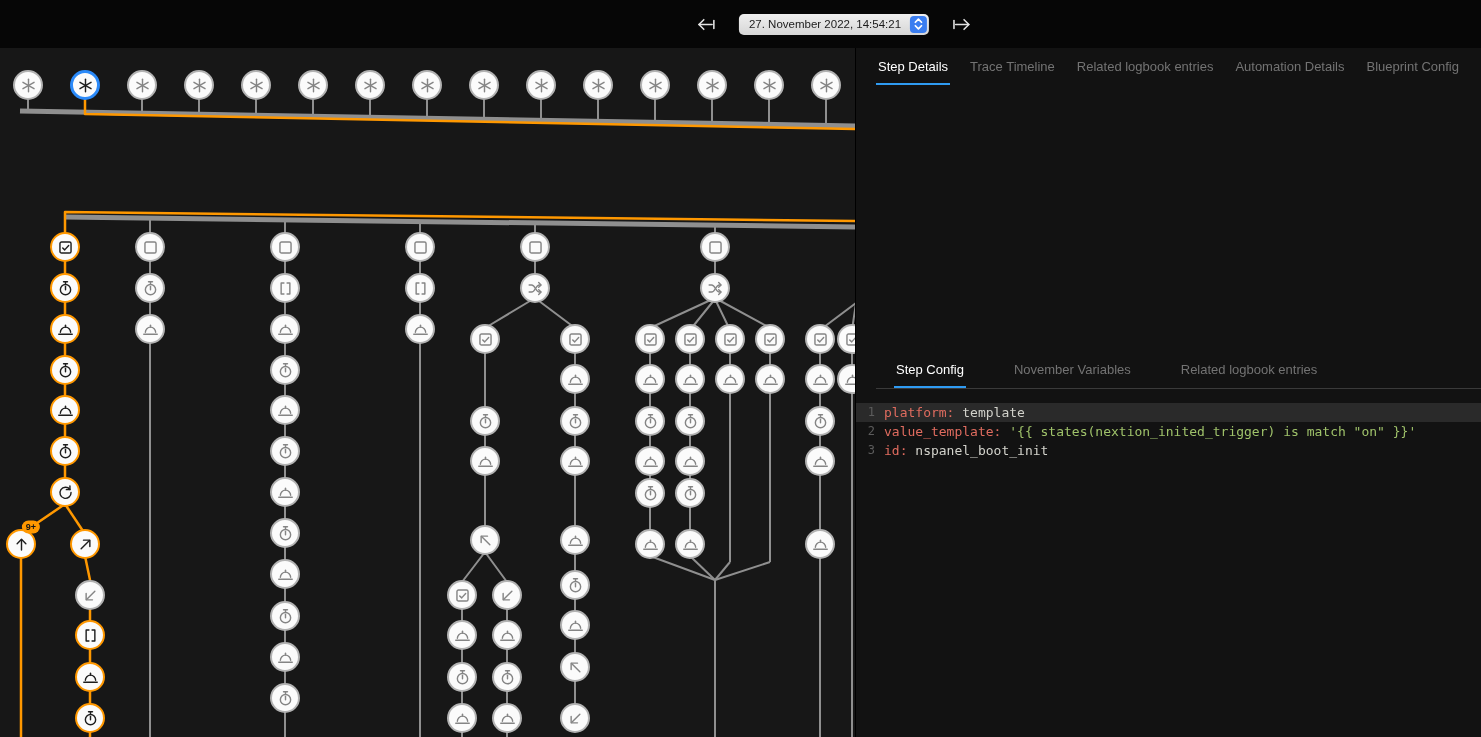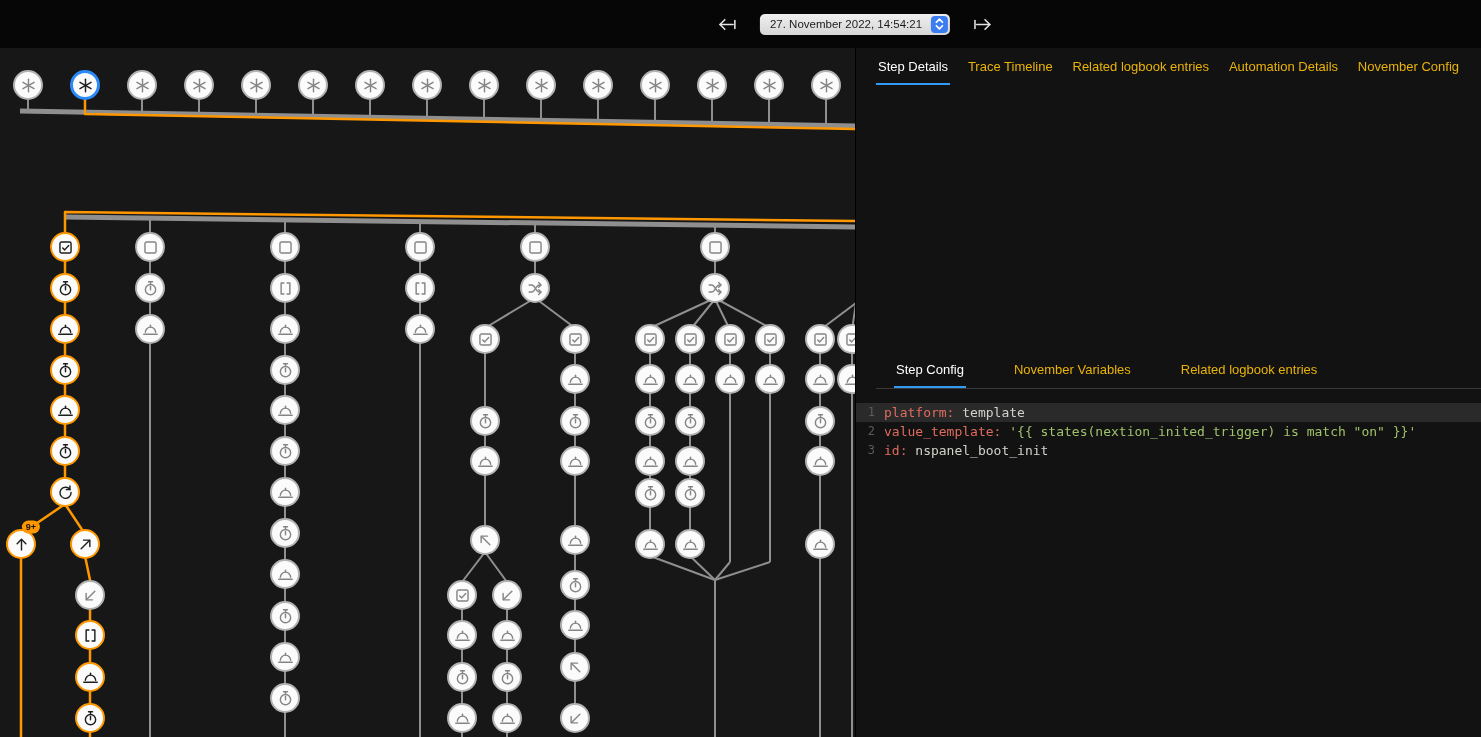--- a/index.html
+++ b/index.html
@@ -14,36 +14,36 @@
           border:2px solid #b2b2b2; color:#858585; display:flex; align-items:center; justify-content:center;
           transform:translate(-50%,-50%); cursor:pointer; z-index:2; }
   .node svg { display:block; }
   .node.active { border:2.5px solid var(--orange,#ff9800); color:#1e1e1e; }
   .node.selected { border:3px solid var(--blue,#2b8af9); color:#1e1e1e; }
   .badge { position:absolute; transform:translate(-50%,-50%); background:var(--orange,#ff9800); color:#151515;
            font-size:9px; font-weight:bold; padding:1px 4px; border-radius:7px; line-height:11px; z-index:3; }
 
   
   #header { position:absolute; top:0; left:0; width:100%; height:48px; background:#060606; z-index:10; }
-  #header-controls { position:absolute; left:855px; top:0; height:48px; transform:translateX(-50%);
+  #header-controls { position:absolute; left:834px; top:0; height:48px; transform:translateX(-50%);
                      display:flex; align-items:center; gap:22px; }
   .nav-arrow { color:#e3e3e3; cursor:pointer; display:flex; align-items:center; }
   #run-select { display:flex; align-items:center; background:linear-gradient(#efefef,#d6d6d6);
                 border-radius:5px; height:21px; padding:0 2px 0 10px; gap:9px; cursor:pointer; }
   #run-select .value { font-size:11.5px; color:#1b1b1b; white-space:nowrap; }
   .stepper { width:17px; height:17px; border-radius:4px; background:var(--stepper,#3a7df0);
              display:flex; align-items:center; justify-content:center; }
 
   
   #right-panel { position:absolute; left:855px; top:48px; width:628px; height:689px;
                  background:#121212; z-index:5; border-left:1px solid #000; }
   .tabs { display:flex; }
   #top-tabs { justify-content:space-between; padding:11px 22px 0 20px; }
   #bottom-tabs { gap:46px; padding:9px 0 0 18px; border-bottom:1px solid #3a3a3a;margin-left:20px; }
-  .tab { font-size:13px; color:#eab308; padding:0 2px 9px; border-bottom:2px solid transparent;
+  .tab { font-size:13px; color:#737373; padding:0 2px 9px; border-bottom:2px solid transparent;
          cursor:pointer; white-space:nowrap; }
   .tab.selected { color:#fff; border-bottom-color:var(--accent,#2f9bf2); }
   #executed { margin:17px 16px; font-size:14.5px; color:#ececec; }
   #panel-top { height:305px; }
 
   
   #code { margin-top:14px; font-family:"DejaVu Sans Mono", monospace; font-size:13px; }
   .code-line { display:flex; height:19px; line-height:19px; white-space:pre; }
   .code-line.active { background:#2a2a2a; }
   .gutter { width:28px; text-align:right; padding-right:9px; color:#5c5c5c; font-size:12px; flex:none; }
@@ -785,21 +785,21 @@
     </div>
   </div>
 
   <div id="right-panel">
     <div id="panel-top">
       <nav class="tabs" id="top-tabs">
           <div class="tab selected">Step Details</div>
           <div class="tab">Trace Timeline</div>
           <div class="tab">Related logbook entries</div>
           <div class="tab">Automation Details</div>
-          <div class="tab">November Config</div>
+          <div class="tab">Blueprint Config</div>
         </nav>
     </div>
     <div id="panel-bottom">
       <nav class="tabs" id="bottom-tabs">
           <div class="tab selected">Step Config</div>
           <div class="tab">November Variables</div>
           <div class="tab">Related logbook entries</div>
         </nav>
       <div id="code">
           <div class="code-line active"><span class="gutter">1</span><span class="tok-key">platform:</span><span class="tok-plain"> template</span></div>

